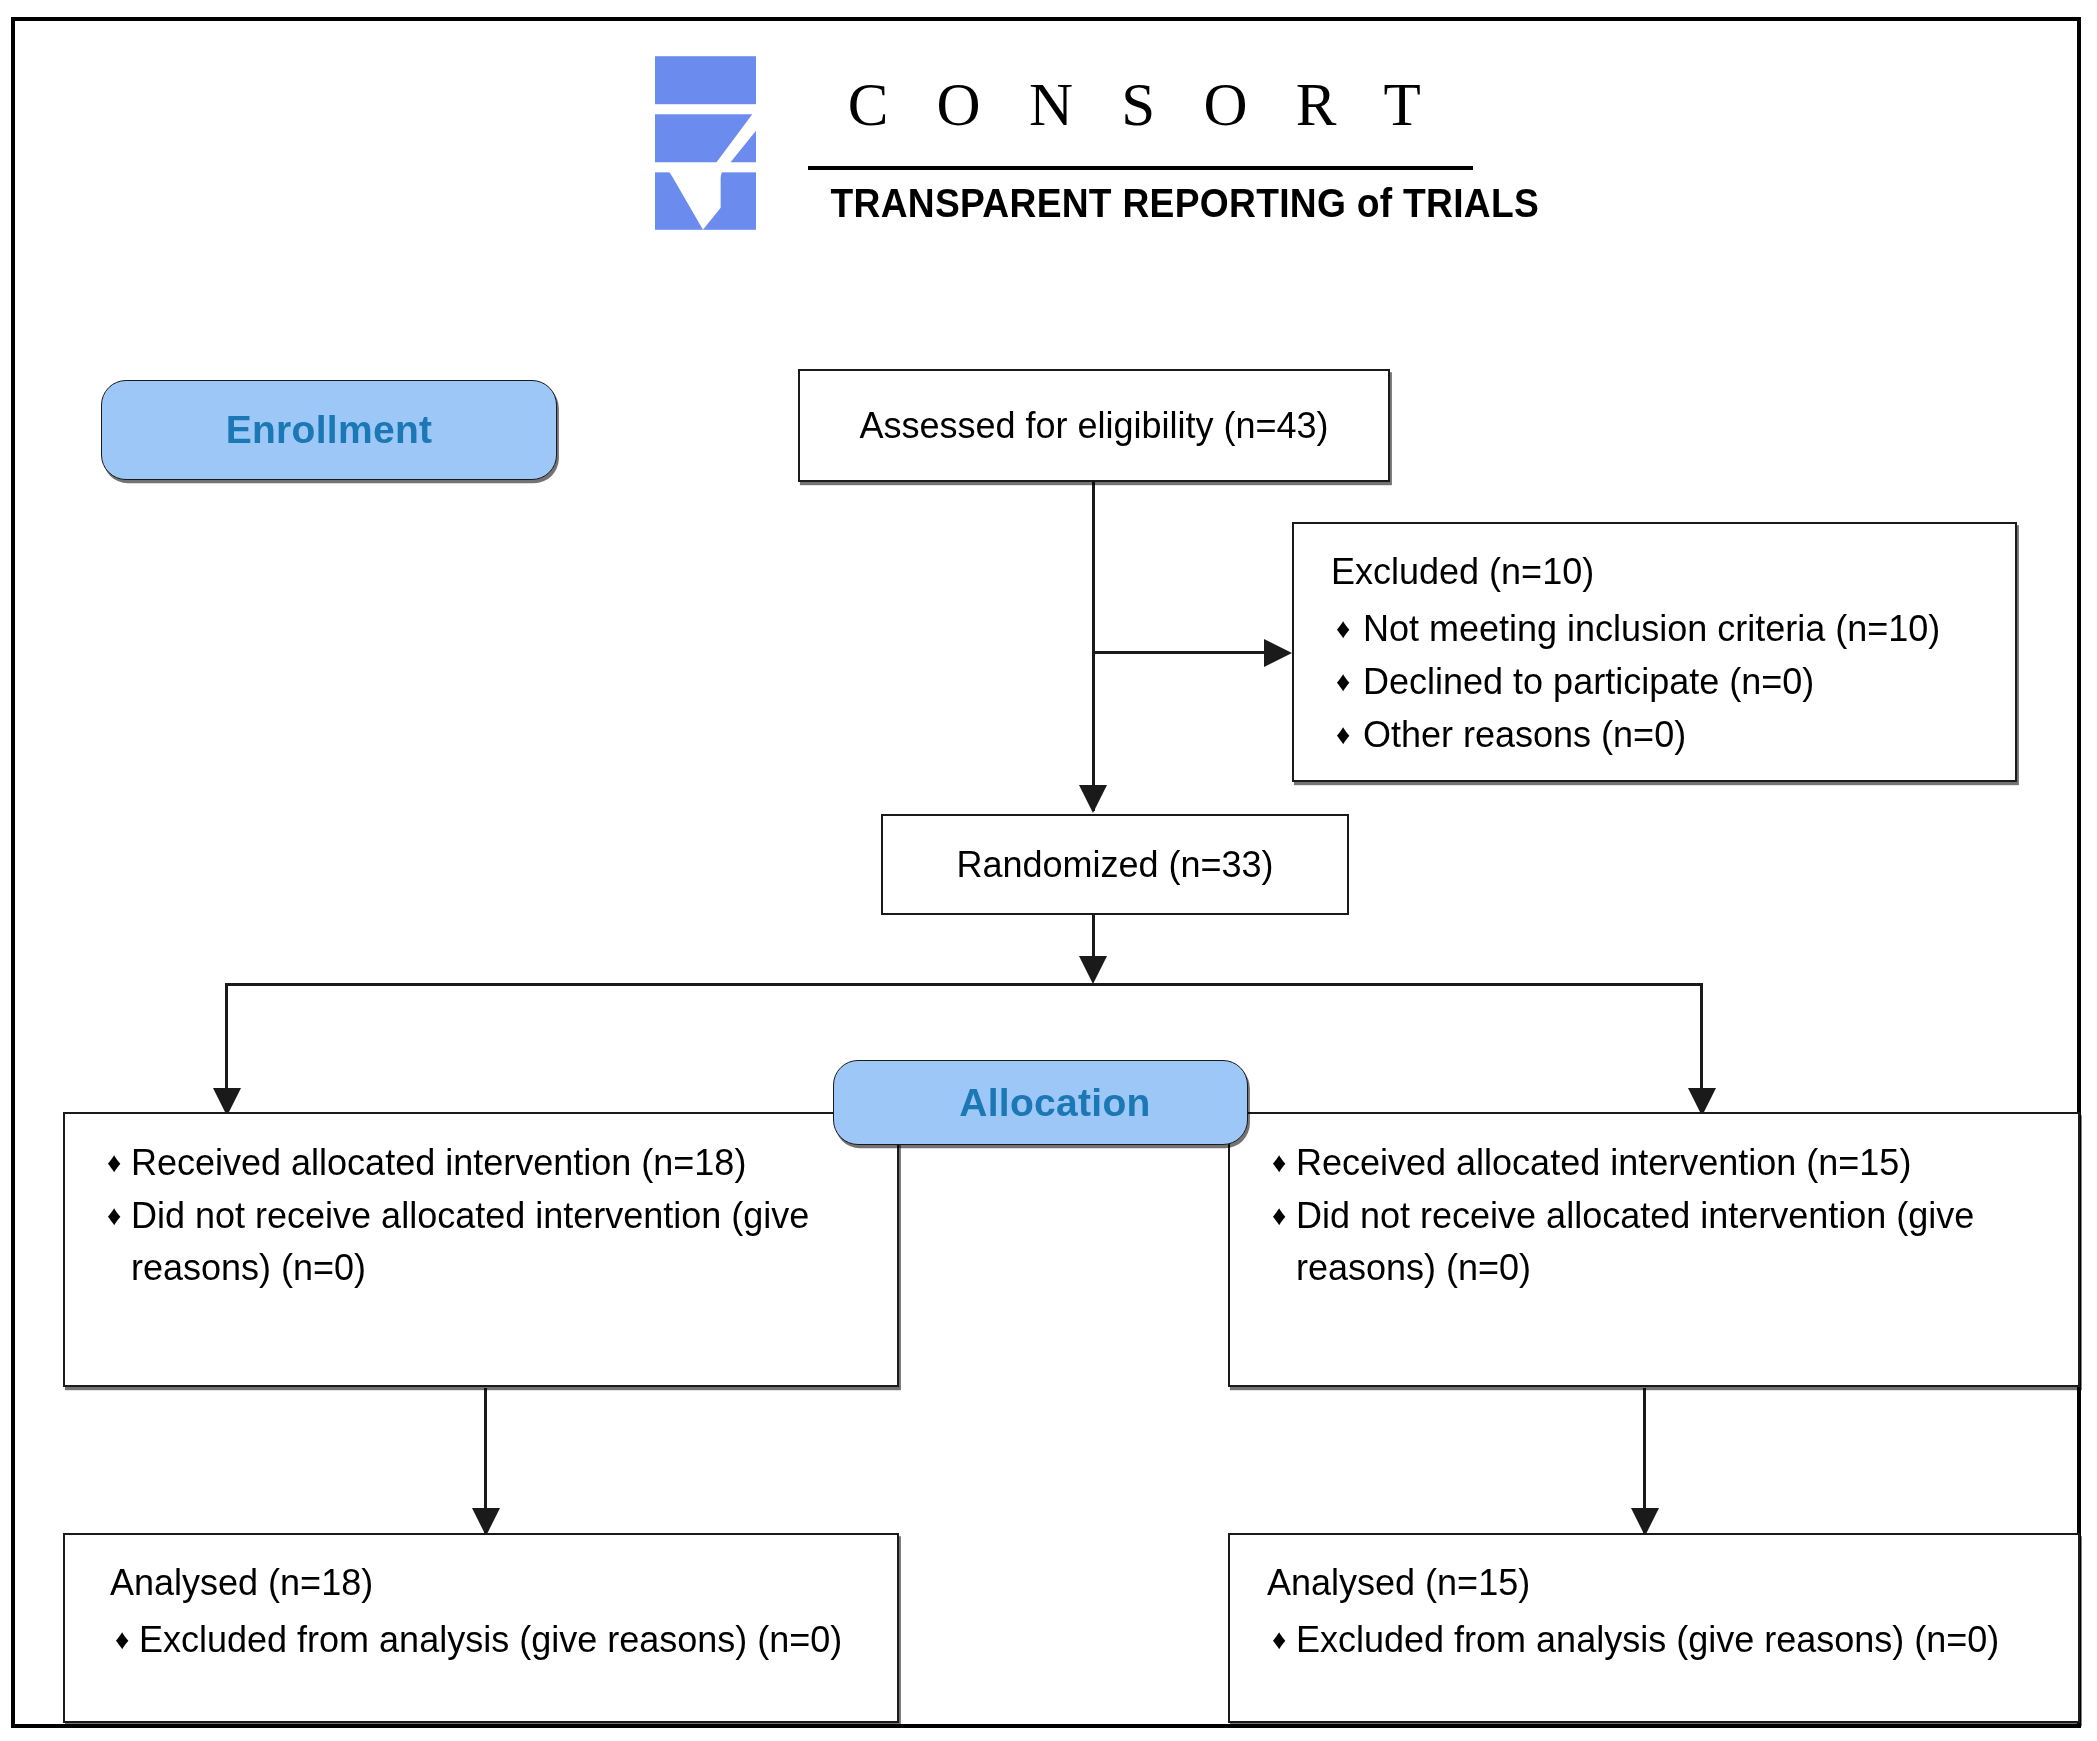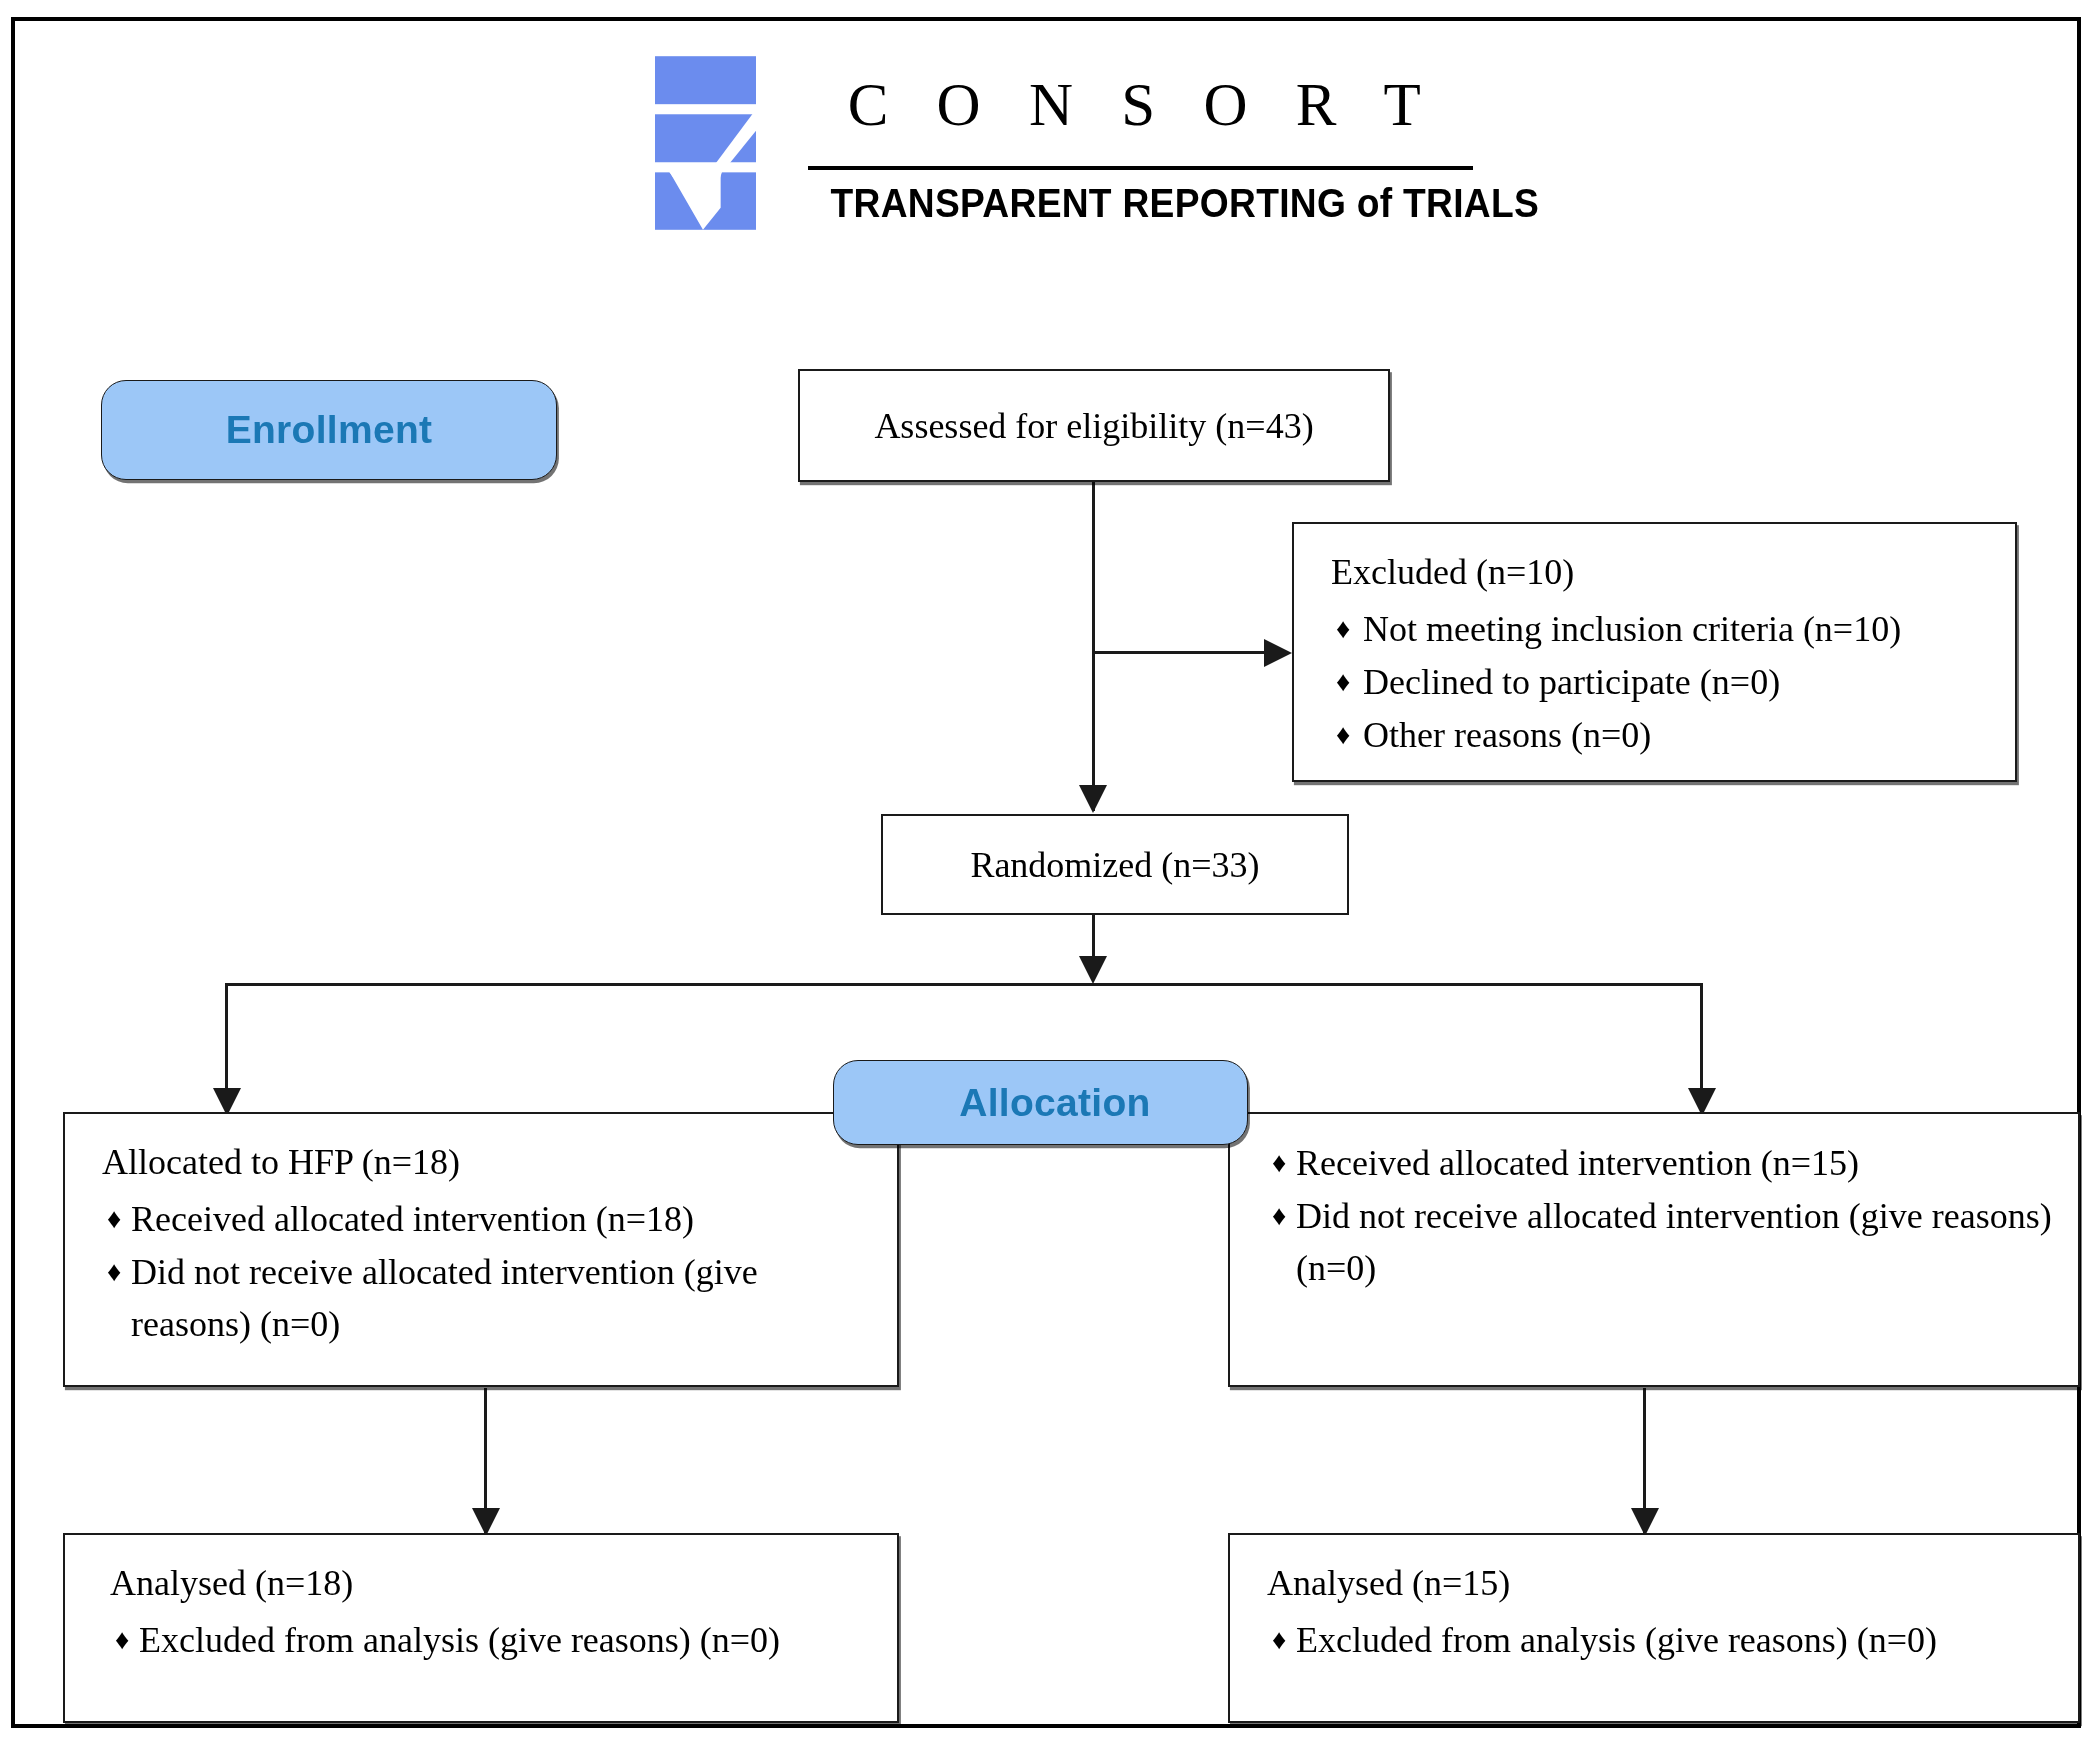--- a/index.html
+++ b/index.html
@@ -114,21 +114,21 @@
     position: absolute;
     background: #ffffff;
     border: 2.5px solid #1a1a1a;
     box-sizing: border-box;
     z-index: 10;
   }
   .flow-box.shadowed {
     box-shadow: 1.9px 3.2px 0 rgba(0,0,0,0.55);
   }
   .box-text {
-    font-family: Liberation Serif, serif;
+    font-family: Liberation Sans, sans-serif;
     font-size: 36px;
     line-height: 52px;
     color: #000000;
   }
   .box-center {
     display: flex;
     align-items: center;
     justify-content: center;
     height: 100%;
     text-align: center;
@@ -262,21 +262,20 @@
   <div class="arrow-down" style="left:213px; top:1088px;"></div>
   <div class="vline" style="left:1700px; top:983px; height:130px;"></div>
   <div class="arrow-down" style="left:1688px; top:1088px;"></div>
 
   <div class="stage-badge" style="left:833px; top:1060px; width:415px; height:85px;padding-left:29px;">
     <span>Allocation</span>
   </div>
 
   <div class="flow-box shadowed" style="left:63px; top:1112px; width:836px; height:275px;">
     <div class="box-pad">
-      <div class="box-text title-line">Allocated to HFP (n=18)</div>
       <ul class="blist tight box-text">
         <li>
           <span class="dia">♦</span>
           <span>Received allocated intervention (n=18)</span>
         </li>
         <li>
           <span class="dia">♦</span>
           <span>Did not receive allocated intervention (give reasons) (n=0)</span>
         </li>
       </ul>

